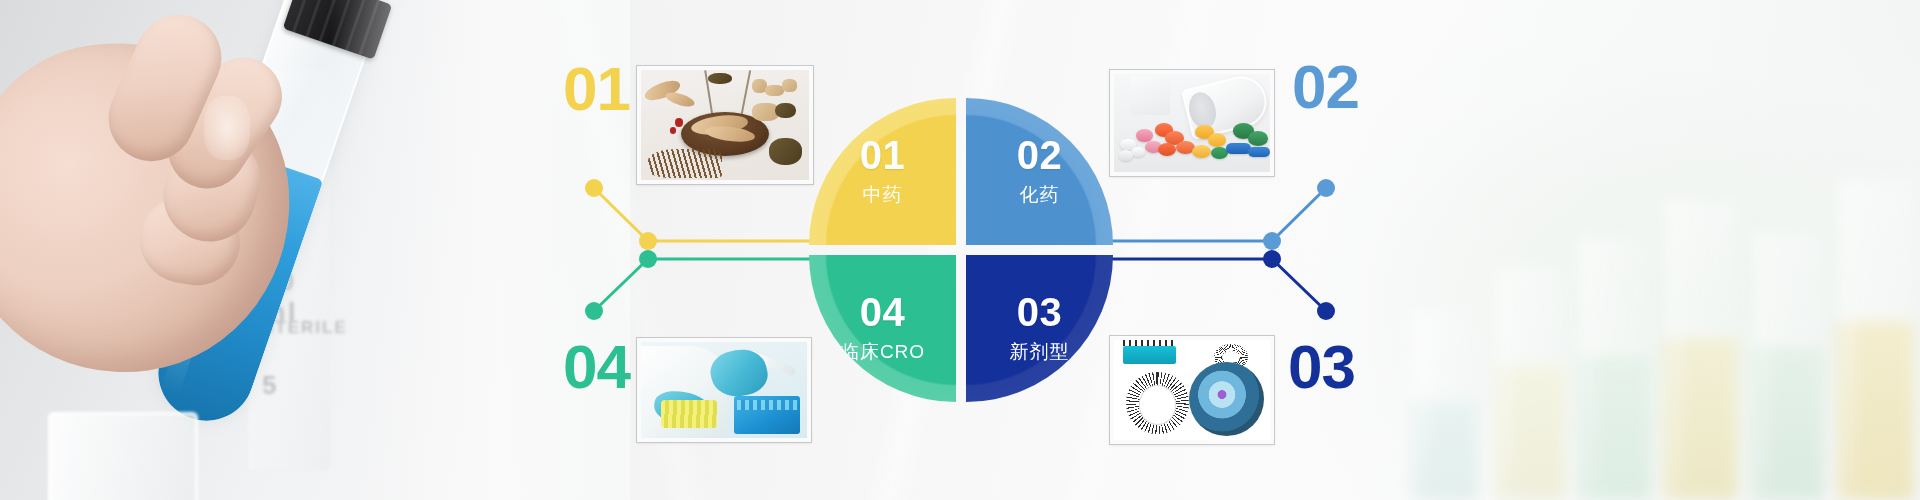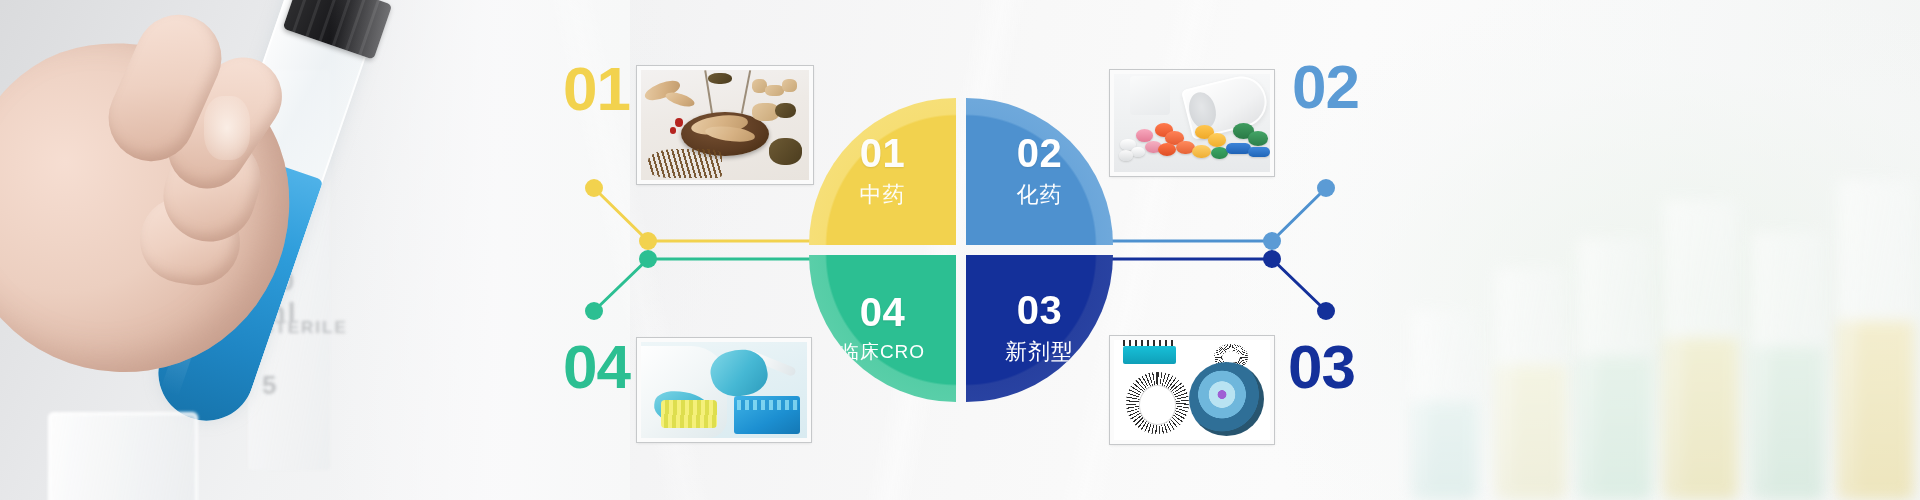--- a/index.html
+++ b/index.html
@@ -89,21 +89,21 @@
 
   
   .donut{position:absolute;left:809px;top:98px;width:304px;height:304px;}
   .quad{
     position:absolute;width:147px;height:147px;overflow:hidden;
     display:flex;flex-direction:column;align-items:center;justify-content:center;
     box-sizing:border-box;
   }
   .quad .num{font-size:40px;font-weight:700;color:#ffffff;line-height:1;letter-spacing:.5px;
     text-shadow:0 1px 2px rgba(0,0,0,.10);}
-  .quad .lbl{font-size:22px;color:#ffffff;margin-top:7px;letter-spacing:1px;}
+  .quad .lbl{font-size:19px;color:#ffffff;margin-top:7px;letter-spacing:1px;}
   .q-tl{left:0;top:0;border-radius:147px 0 0 0;
     background:radial-gradient(circle at 100% 100%, #f2d24e 0%, #f2d24e 62%, #f6de74 63%, #f7e384 100%);}
   .q-tr{right:0;top:0;border-radius:0 147px 0 0;
     background:radial-gradient(circle at 0% 100%, #4e91cf 0%, #4e91cf 62%, #6ba6da 63%, #7db2e0 100%);}
   .q-bl{left:0;bottom:0;border-radius:0 0 0 147px;
     background:radial-gradient(circle at 100% 0%, #2cbf92 0%, #2cbf92 62%, #55cda6 63%, #6ad5b3 100%);}
   .q-br{right:0;bottom:0;border-radius:0 0 147px 0;
     background:radial-gradient(circle at 0% 0%, #14309a 0%, #14309a 62%, #27409f 63%, #2f4bab 100%);}
   .q-tl .num,.q-tl .lbl{color:#fdfdfa;}
   .q-bl .lbl{font-size:19px;}

